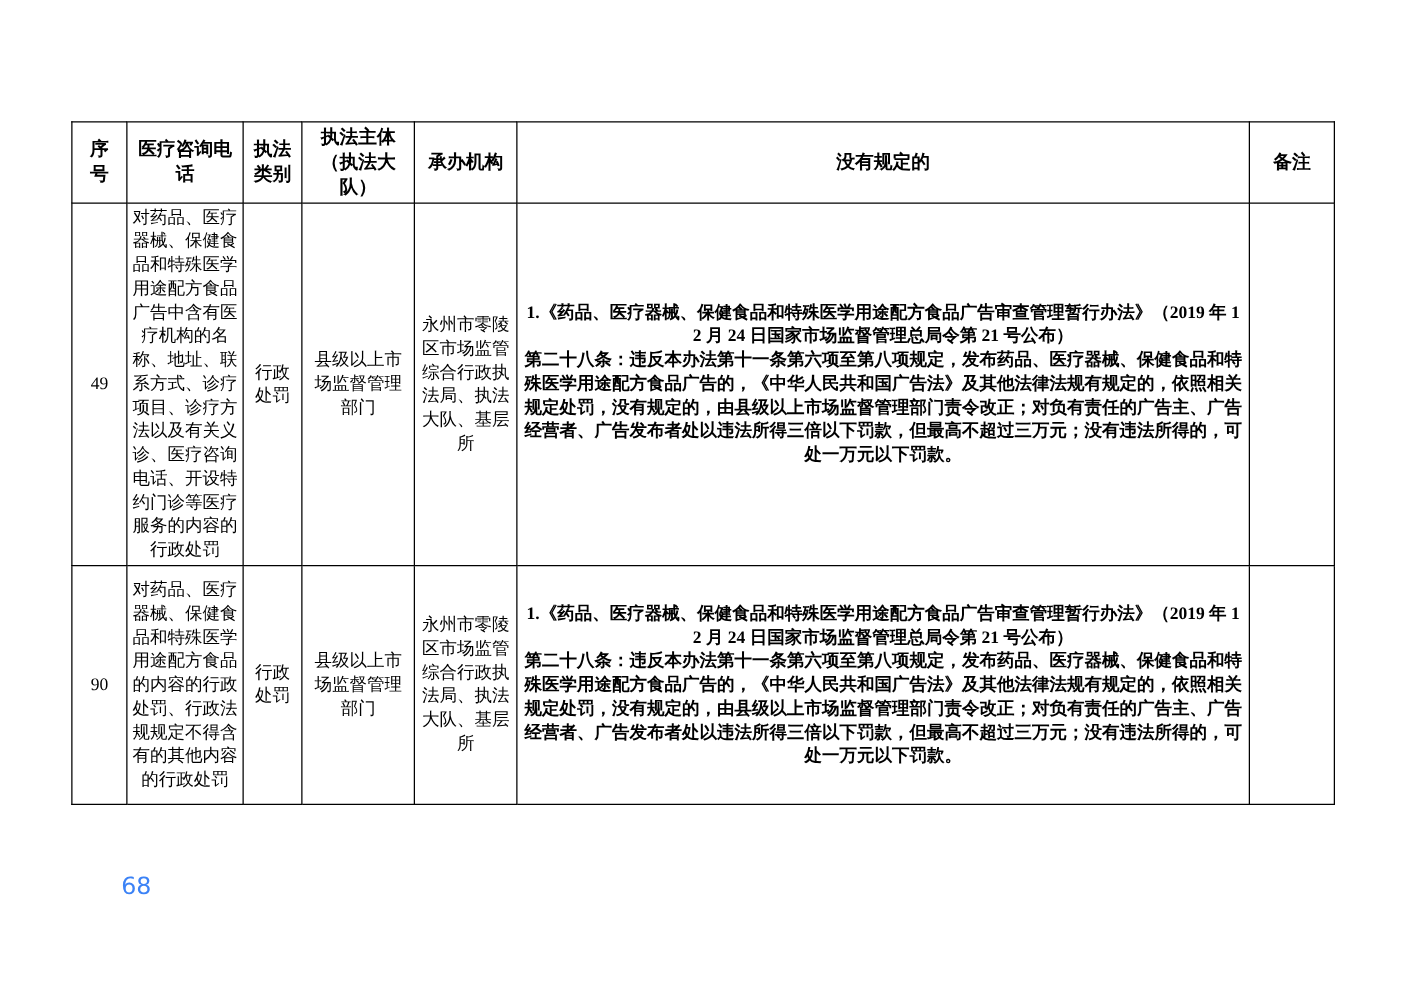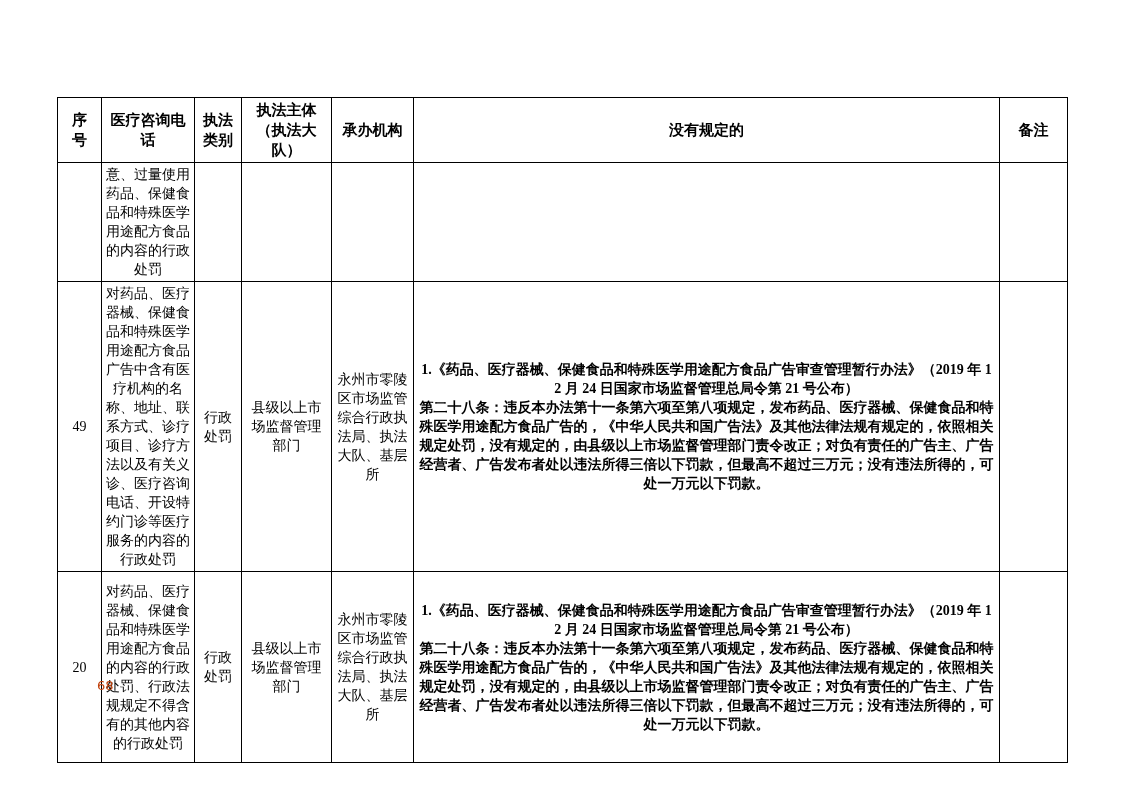--- a/index.html
+++ b/index.html
@@ -47,24 +47,24 @@
     white-space: pre-line;
     word-break: break-all;
     font-weight: bold;
   }
   tr.hdr    { height: 43px; }
   tr.r-part { height: 91px; }
   tr.r49    { height: 264px; }
   tr.r50    { height: 191px; }
   .pagenum {
     position: absolute;
-    left: 97px; top: 678px;
+    left: 97px; top: 698px;
     font-family: "DejaVu Sans", "Liberation Sans", sans-serif;
-    font-size: 13px;
-    color: #c2410c;
+    font-size: 19px;
+    color: #3b82f6;
   }
 </style>
 </head>
 <body>
 
 <div class="page">
 
   <table class="lawtable">
     <colgroup>
       <col style="width:44px">
@@ -83,43 +83,34 @@
       <th>医疗咨询电话</th>
       <th class="pre">执法
 类别</th>
       <th class="pre">执法主体
 （执法大队）</th>
       <th>承办机构</th>
       <th>没有规定的</th>
       <th>备注</th>
     </tr>
 
-    <tr class="r-part">
-      <td></td>
-      <td>意、过量使用药品、保健食品和特殊医学用途配方食品的内容的行政处罚</td>
-      <td></td>
-      <td></td>
-      <td></td>
-      <td class="basis"></td>
-      <td></td>
-    </tr>
 
     <tr class="r49">
       <td>49</td>
       <td>对药品、医疗器械、保健食品和特殊医学用途配方食品广告中含有医疗机构的名称、地址、联系方式、诊疗项目、诊疗方法以及有关义诊、医疗咨询电话、开设特约门诊等医疗服务的内容的行政处罚</td>
       <td>行政处罚</td>
       <td>县级以上市场监督管理部门</td>
       <td>永州市零陵区市场监管综合行政执法局、执法大队、基层所</td>
       <td class="basis">1.《药品、医疗器械、保健食品和特殊医学用途配方食品广告审查管理暂行办法》（2019 年 12 月 24 日国家市场监督管理总局令第 21 号公布）
 第二十八条：违反本办法第十一条第六项至第八项规定，发布药品、医疗器械、保健食品和特殊医学用途配方食品广告的，《中华人民共和国广告法》及其他法律法规有规定的，依照相关规定处罚，没有规定的，由县级以上市场监督管理部门责令改正；对负有责任的广告主、广告经营者、广告发布者处以违法所得三倍以下罚款，但最高不超过三万元；没有违法所得的，可处一万元以下罚款。</td>
       <td></td>
     </tr>
 
     <tr class="r50">
-      <td>20</td>
+      <td>90</td>
       <td>对药品、医疗器械、保健食品和特殊医学用途配方食品的内容的行政处罚、行政法规规定不得含有的其他内容的行政处罚</td>
       <td>行政处罚</td>
       <td>县级以上市场监督管理部门</td>
       <td>永州市零陵区市场监管综合行政执法局、执法大队、基层所</td>
       <td class="basis">1.《药品、医疗器械、保健食品和特殊医学用途配方食品广告审查管理暂行办法》（2019 年 12 月 24 日国家市场监督管理总局令第 21 号公布）
 第二十八条：违反本办法第十一条第六项至第八项规定，发布药品、医疗器械、保健食品和特殊医学用途配方食品广告的，《中华人民共和国广告法》及其他法律法规有规定的，依照相关规定处罚，没有规定的，由县级以上市场监督管理部门责令改正；对负有责任的广告主、广告经营者、广告发布者处以违法所得三倍以下罚款，但最高不超过三万元；没有违法所得的，可处一万元以下罚款。</td>
       <td></td>
     </tr>
   </tbody>
     </table>

